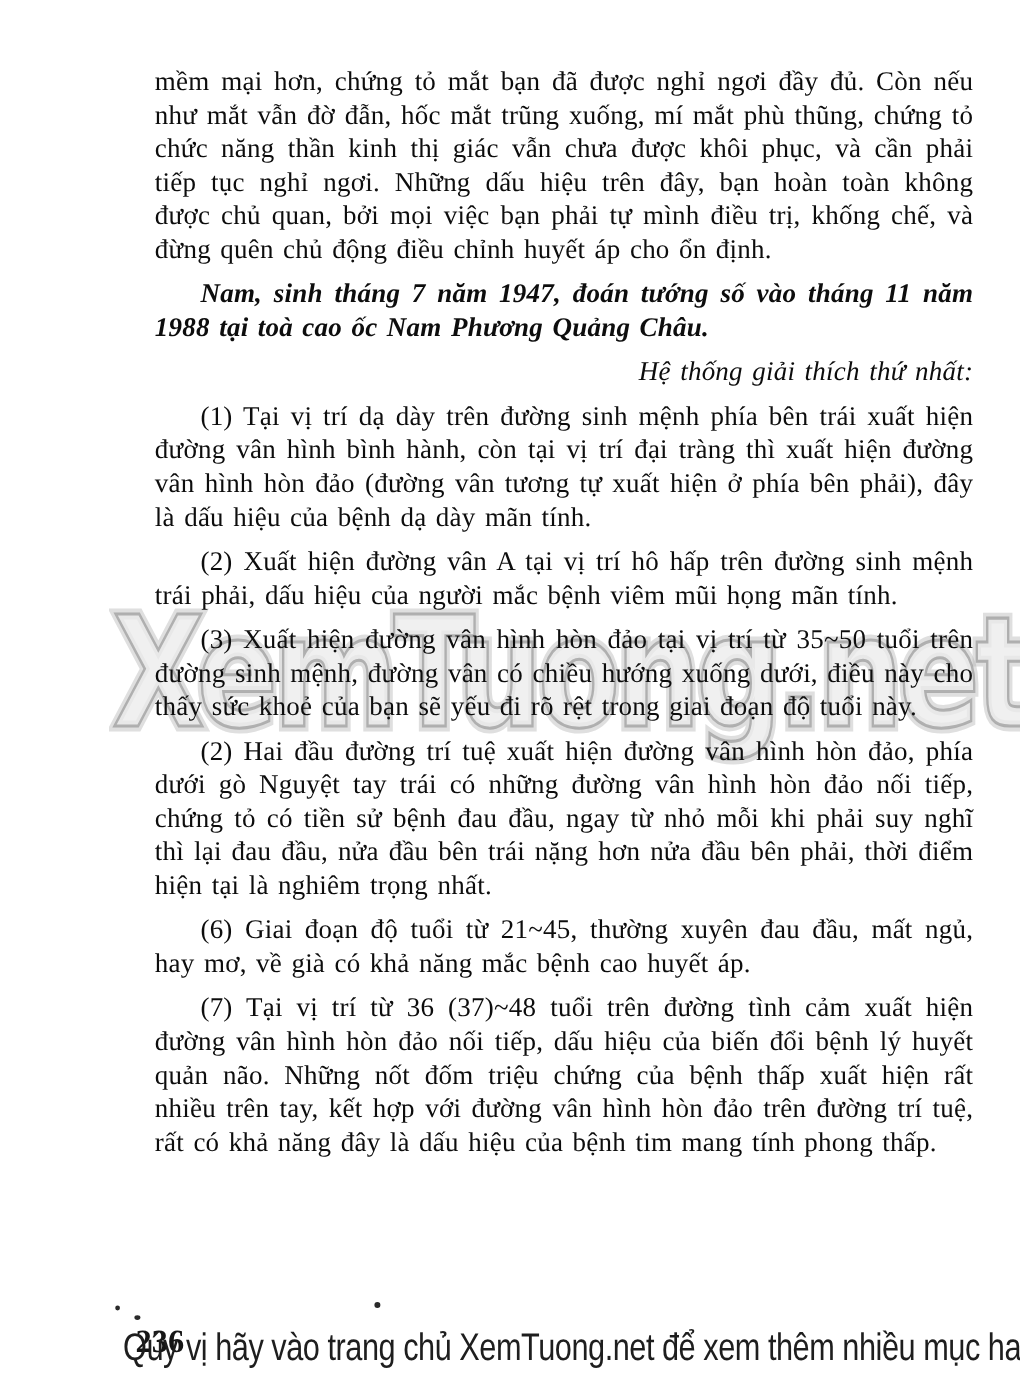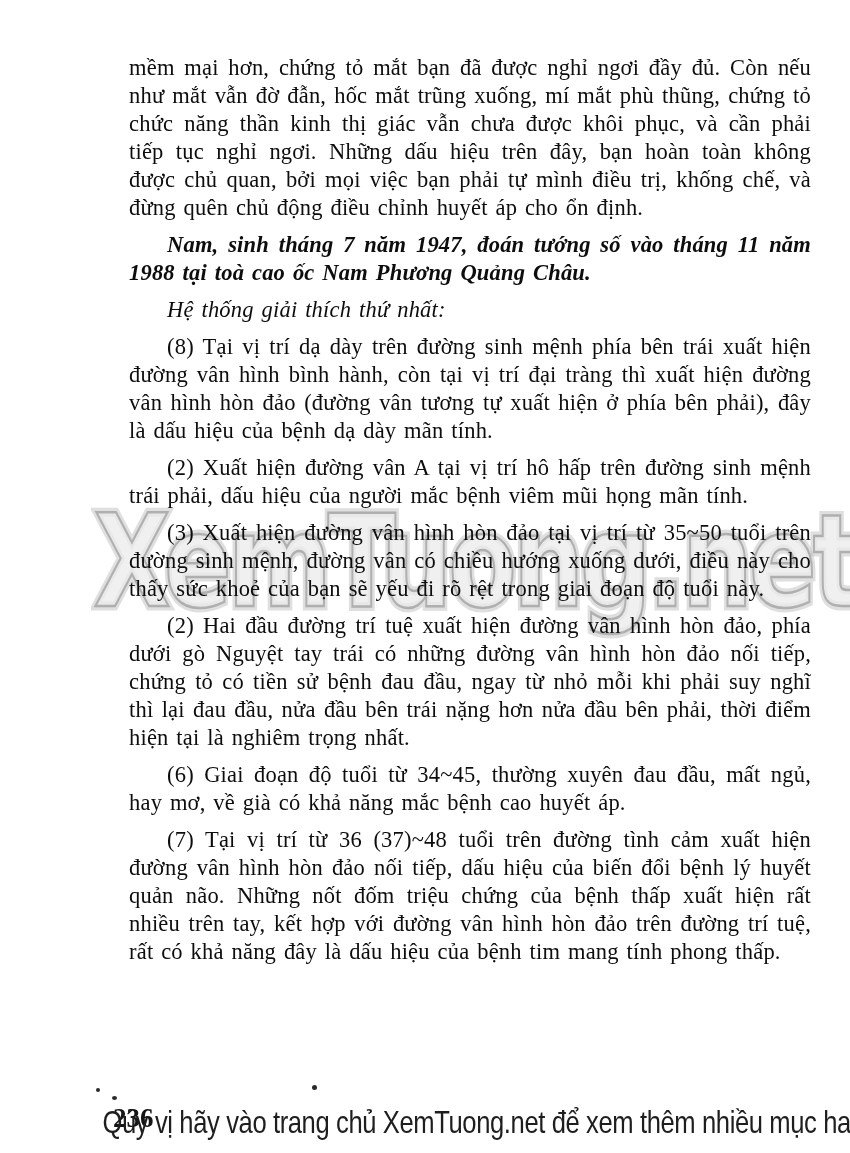--- a/index.html
+++ b/index.html
@@ -24,21 +24,21 @@
     font-size:22.5px;
     line-height:28px;
     text-align:justify;
     text-indent:38px;
     color:#0d0d0d;
     word-spacing:2px;
     letter-spacing:0.2px;
   }
   .page-content p.continuation { text-indent:0; }
   .page-content p.bold-italic  { font-weight:bold; font-style:italic; }
-  .page-content p.italic       { font-style:italic; text-align:left; }
+  .page-content p.italic       { font-style:italic; text-align:right; }
 
   
   .watermark-wrap {
     position:absolute;
     top:498px; left:0;
     width:850px; height:170px;
     z-index:1;
     pointer-events:none;
   }
   .watermark-layer {
@@ -108,29 +108,29 @@
   <div class="watermark-layer watermark-front">XemTuong.net</div>
 </div>
 
 <div class="page-content">
   <p class="continuation">mềm mại hơn, chứng tỏ mắt bạn đã được nghỉ ngơi đầy đủ. Còn nếu như mắt vẫn đờ đẫn, hốc mắt trũng xuống, mí mắt phù thũng, chứng tỏ chức năng thần kinh thị giác vẫn chưa được khôi phục, và cần phải tiếp tục nghỉ ngơi. Những dấu hiệu trên đây, bạn hoàn toàn không được chủ quan, bởi mọi việc bạn phải tự mình điều trị, khống chế, và đừng quên chủ động điều chỉnh huyết áp cho ổn định.</p>
 
   <p class="bold-italic">Nam, sinh tháng 7 năm 1947, đoán tướng số vào tháng 11 năm 1988 tại toà cao ốc Nam Phương Quảng Châu.</p>
 
   <p class="italic">Hệ thống giải thích thứ nhất:</p>
 
-  <p>(8) Tại vị trí dạ dày trên đường sinh mệnh phía bên trái xuất hiện đường vân hình bình hành, còn tại vị trí đại tràng thì xuất hiện đường vân hình hòn đảo (đường vân tương tự xuất hiện ở phía bên phải), đây là dấu hiệu của bệnh dạ dày mãn tính.</p>
+  <p>(1) Tại vị trí dạ dày trên đường sinh mệnh phía bên trái xuất hiện đường vân hình bình hành, còn tại vị trí đại tràng thì xuất hiện đường vân hình hòn đảo (đường vân tương tự xuất hiện ở phía bên phải), đây là dấu hiệu của bệnh dạ dày mãn tính.</p>
 
   <p>(2) Xuất hiện đường vân A tại vị trí hô hấp trên đường sinh mệnh trái phải, dấu hiệu của người mắc bệnh viêm mũi họng mãn tính.</p>
 
   <p>(3) Xuất hiện đường vân hình hòn đảo tại vị trí từ 35~50 tuổi trên đường sinh mệnh, đường vân có chiều hướng xuống dưới, điều này cho thấy sức khoẻ của bạn sẽ yếu đi rõ rệt trong giai đoạn độ tuổi này.</p>
 
   <p>(2) Hai đầu đường trí tuệ xuất hiện đường vân hình hòn đảo, phía dưới gò Nguyệt tay trái có những đường vân hình hòn đảo nối tiếp, chứng tỏ có tiền sử bệnh đau đầu, ngay từ nhỏ mỗi khi phải suy nghĩ thì lại đau đầu, nửa đầu bên trái nặng hơn nửa đầu bên phải, thời điểm hiện tại là nghiêm trọng nhất.</p>
 
-  <p>(6) Giai đoạn độ tuổi từ 34~45, thường xuyên đau đầu, mất ngủ, hay mơ, về già có khả năng mắc bệnh cao huyết áp.</p>
+  <p>(6) Giai đoạn độ tuổi từ 21~45, thường xuyên đau đầu, mất ngủ, hay mơ, về già có khả năng mắc bệnh cao huyết áp.</p>
 
   <p>(7) Tại vị trí từ 36 (37)~48 tuổi trên đường tình cảm xuất hiện đường vân hình hòn đảo nối tiếp, dấu hiệu của biến đổi bệnh lý huyết quản não. Những nốt đốm triệu chứng của bệnh thấp xuất hiện rất nhiều trên tay, kết hợp với đường vân hình hòn đảo trên đường trí tuệ, rất có khả năng đây là dấu hiệu của bệnh tim mang tính phong thấp.</p>
 
 </div>
 
 <div class="page-number">236</div>
 
 <div class="footer-bar">
   <span class="footer-text">Qúy vị hãy vào trang chủ XemTuong.net để xem thêm nhiều mục hay khác</span>
 </div>

